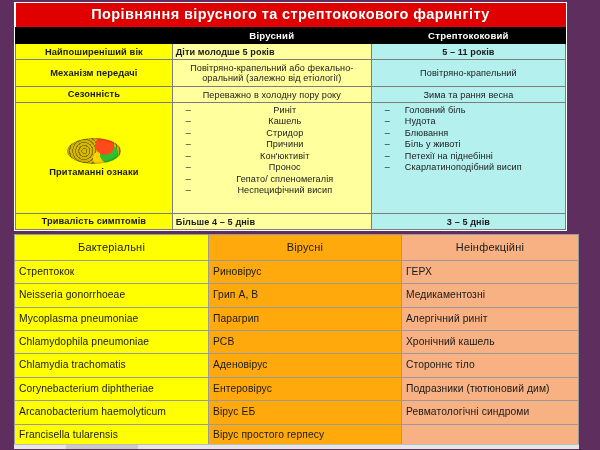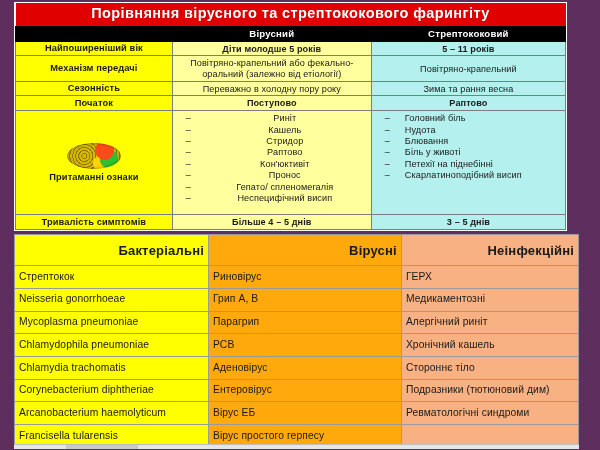--- a/index.html
+++ b/index.html
@@ -77,21 +77,21 @@
   }
   .cb { 
     background: #b4f0ee;
     color: #1a1a1a;
     font-size: 9.1px;
     line-height: 1.12;
     text-align: center;
     letter-spacing: .1px;
   }
   .bold { font-weight: bold; }
-  .ctr  { text-align: center; }
+  .ctr  { text-align: left; }
 
   ul.sym { list-style: none; margin: 1px 0 0 0; padding: 0; }
   ul.sym li {
     font-size: 9.1px;
     line-height: 1.26;
     padding-left: 26px;
     position: relative;
     white-space: normal;
   }
   ul.sym li .dash {
@@ -134,22 +134,22 @@
     background: #000000; color: #ffffff;
     font-weight: bold; font-size: 11px;
     text-align: center; letter-spacing: .3px;
     border-color: #000 !important;
     padding: 1px !important;
   }
   .ch-bact { background:#ffff00; }
   .ch-vir  { background:#ffa90d; }
   .ch-non  { background:#f7b183; }
   .colhdr {
-    color:#1a1a1a; font-weight:bold; font-size:13px;
-    text-align:right; letter-spacing:.2px;
+    color:#1a1a1a; font-weight:normal; font-size:11px;
+    text-align:center; letter-spacing:.2px;
   }
   td.bact { background:#ffff00; color:#1a1a1a; font-size:10.3px; line-height:1.04; letter-spacing:.1px; }
   td.vir  { background:#ffa90d; color:#1a1a1a; font-size:10.3px; line-height:1.04; letter-spacing:.1px;margin-left:32px; }
   td.non  { background:#f7b183; color:#1a1a1a; font-size:10.3px; line-height:1.04; letter-spacing:.1px; }
 
   .scrollbar {
     position:absolute; left:14px; bottom:1px;
     width:565px; height:5px;
     background:#e6e6e6; border-top:1px solid #bdbdbd;
   }
@@ -188,39 +188,34 @@
           <td class="cy">Повітряно-крапельний або фекально-оральний (залежно від етіології)</td>
           <td class="cb">Повітряно-крапельний</td>
         </tr>
 
         <tr>
           <td class="lbl">Сезонність</td>
           <td class="cy">Переважно в холодну пору року</td>
           <td class="cb">Зима та рання весна</td>
         </tr>
 
-        <tr>
-          <td class="lbl">Початок</td>
-          <td class="cy bold ctr">Поступово</td>
-          <td class="cb bold">Раптово</td>
-        </tr>
 
         <tr>
           <td class="lbl">
             <div class="brainwrap">
               <div class="brain"></div>
               <span>Притаманні ознаки</span>
             </div>
           </td>
           <td class="cy" style="vertical-align:top">
             <ul class="sym">
               <li><span class="dash">–</span><span>Риніт</span></li>
               <li><span class="dash">–</span><span>Кашель</span></li>
               <li><span class="dash">–</span><span>Стридор</span></li>
-              <li><span class="dash">–</span><span>Раптово</span></li>
+              <li><span class="dash">–</span><span>Причини</span></li>
               <li><span class="dash">–</span><span>Кон'юктивіт</span></li>
               <li><span class="dash">–</span><span>Пронос</span></li>
               <li><span class="dash">–</span><span>Гепато/ спленомегалія</span></li>
               <li><span class="dash">–</span><span>Неспецифічний висип</span></li>
             </ul>
           </td>
           <td class="cb" style="vertical-align:top;text-align:left">
             <ul class="sym cyan">
               <li><span class="dash">–</span><span>Головний біль</span></li>
               <li><span class="dash">–</span><span>Нудота</span></li>

